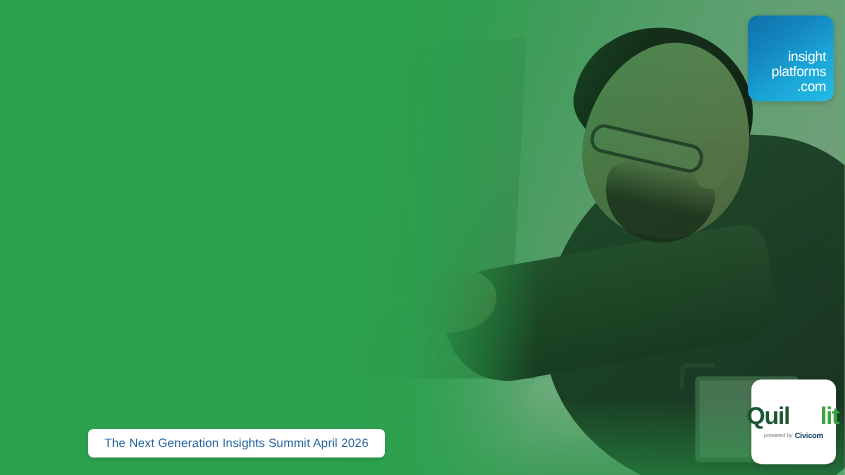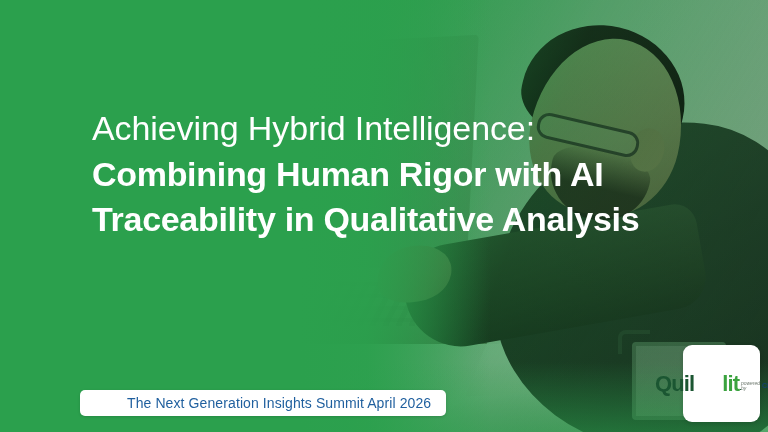--- a/index.html
+++ b/index.html
@@ -215,26 +215,25 @@
     left:80px; top:390px;
     height:26px;
     padding:0 15px;
     background:#ffffff;
     border-radius:5px;
     display:flex; align-items:center;
     z-index:7;
     box-shadow:0 1px 3px rgba(0,0,0,.14);
   }
   .event-badge span {
-    font-size:14px;
+    font-size:11px;
     font-weight:400;
     color:#1f5f9e;
     letter-spacing:.1px;
     white-space:nowrap;
-    margin-left:32px;
   }
 
   
   .ip-logo {
     position:absolute;
     left:680px; top:14px;
     width:78px; height:78px;
     border-radius:9px;
     background:linear-gradient(145deg,#0e70a8 0%, #1486bf 32%, #1aa3d6 62%, #24bde4 100%);
     z-index:8;
@@ -254,21 +253,21 @@
   .ip-logo-text div { white-space:nowrap; }
 
   
   .quillit-logo {
     position:absolute;
     left:683px; top:345px;
     width:77px; height:77px;
     background:#ffffff;
     border-radius:9px;
     z-index:8;
-    display:flex; flex-direction:row;
+    display:flex; flex-direction:column;
     align-items:center; justify-content:center;
     box-shadow:0 1px 4px rgba(0,0,0,.16);
   }
   .quillit-word {
     font-size:22px;
     font-weight:700;
     line-height:1;
     letter-spacing:-.9px;
     display:flex; align-items:baseline;
   }
@@ -311,29 +310,32 @@
     <div class="person-ear"></div>
     <div class="glasses"></div>
     <div class="prop-frame-stem"></div>
     <div class="prop-frame"></div>
     <div class="photo-tint"></div>
     <div class="photo-tint2"></div>
     <div class="photo-fade-left"></div>
     <div class="photo-fade-bottom"></div>
   </div>
 
-  <div class="headline">
-    <div class="headline-line1">Achieving Hybrid Intelligence:</div>
-    <div class="headline-main">Combining Human Rigor with AI Traceability in Qualitative Analysis</div>
-  </div>
 
   <div class="event-badge">
     <span>The Next Generation Insights Summit April 2026</span>
   </div>
 
+  <div class="ip-logo">
+    <div class="ip-logo-text">
+      <div>insight</div>
+      <div>platforms</div>
+      <div>.com</div>
+    </div>
+  </div>
 
   <div class="quillit-logo">
     <div class="quillit-word">
       <span class="q-dark">Quil</span>
       <span class="q-bright">lit</span>
       <span class="q-tm">.</span>
     </div>
     <div class="quillit-sub">
       <span class="pb">powered by</span>
       <span class="cv">Civicom</span>

